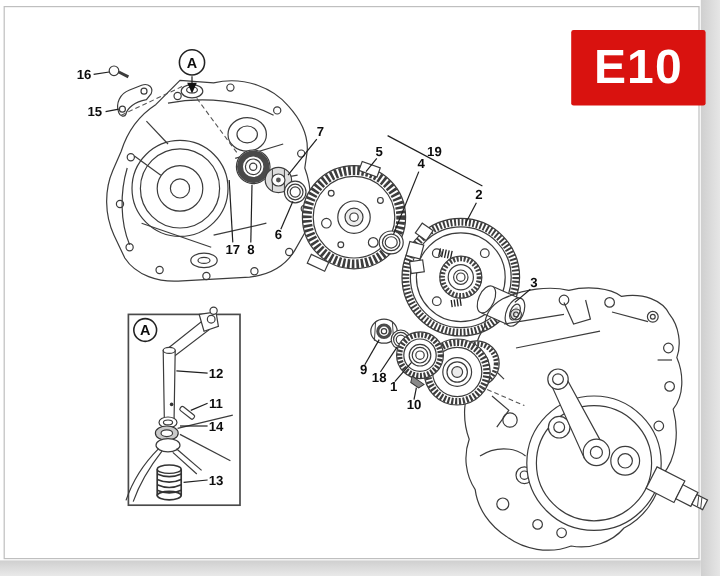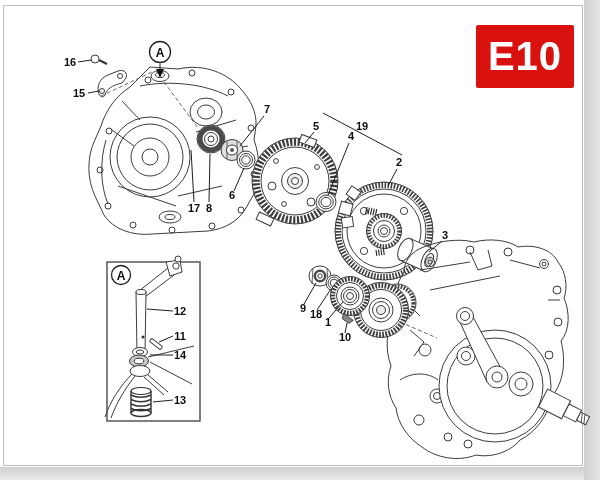--- a/index.html
+++ b/index.html
@@ -4,21 +4,21 @@
 <style>
   html,body{margin:0;padding:0;background:#ffffff;}
   .stage{position:relative;width:600px;height:480px;overflow:hidden;background:#ffffff;
          font-family:"Liberation Sans",sans-serif;}
   .page-frame{position:absolute;left:3px;top:5px;width:580px;height:461px;
               background:#ffffff;border:1px solid #bfbfbf;box-sizing:border-box;}
   .band-right{position:absolute;top:0;left:584px;width:16px;height:480px;
               background:linear-gradient(90deg,#cfcfcf,#e6e6e6);}
   .band-bottom{position:absolute;left:0;top:467px;width:584px;height:13px;
                background:linear-gradient(180deg,#cfcfcf,#e9e9e9);}
-  .code-badge{position:absolute;left:476px;top:25px;width:98px;height:63px;
+  .code-badge{position:absolute;left:476px;top:25px;width:112px;height:63px;
               display:flex;align-items:center;justify-content:center;
               background:#d9120f;color:#ffffff;font-weight:bold;font-size:40px;
               letter-spacing:1px;border-radius:2px;}
   svg{position:absolute;left:0;top:0;}
   svg text{font-family:"Liberation Sans",sans-serif;font-weight:bold;font-size:11px;fill:#0d0d0d;}
   svg text.callout{font-size:12px;}
   .ln{stroke:#1f1f1f;stroke-width:1;fill:none;}
   .art{stroke:#3c3c3c;stroke-width:1;fill:none;}
   .artw{stroke:#3c3c3c;stroke-width:1;fill:#ffffff;}
 </style>

